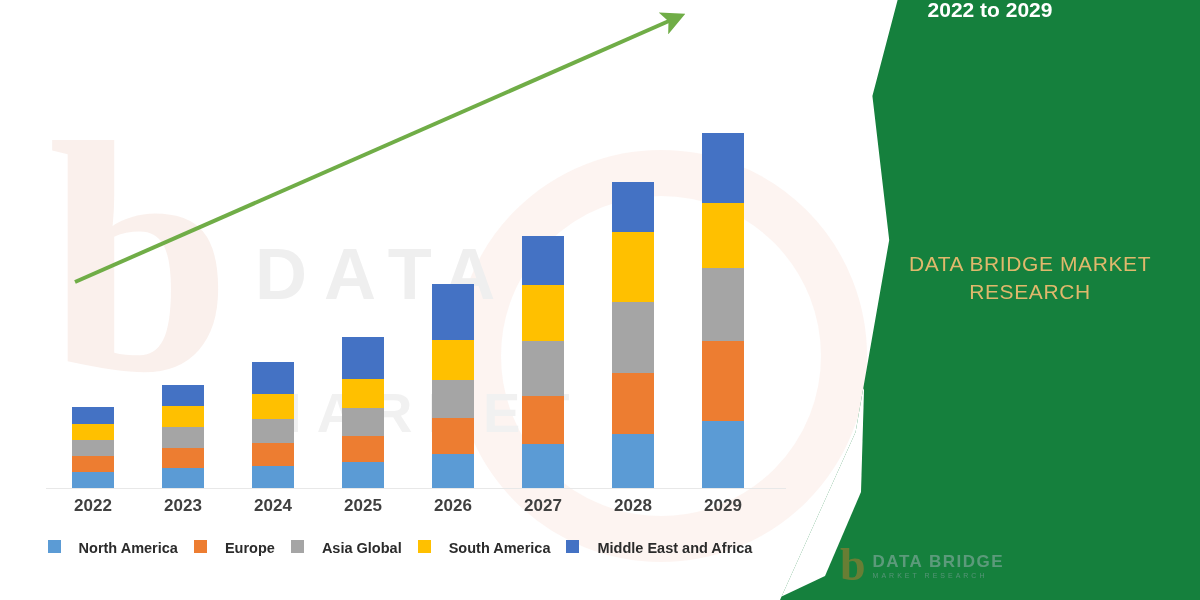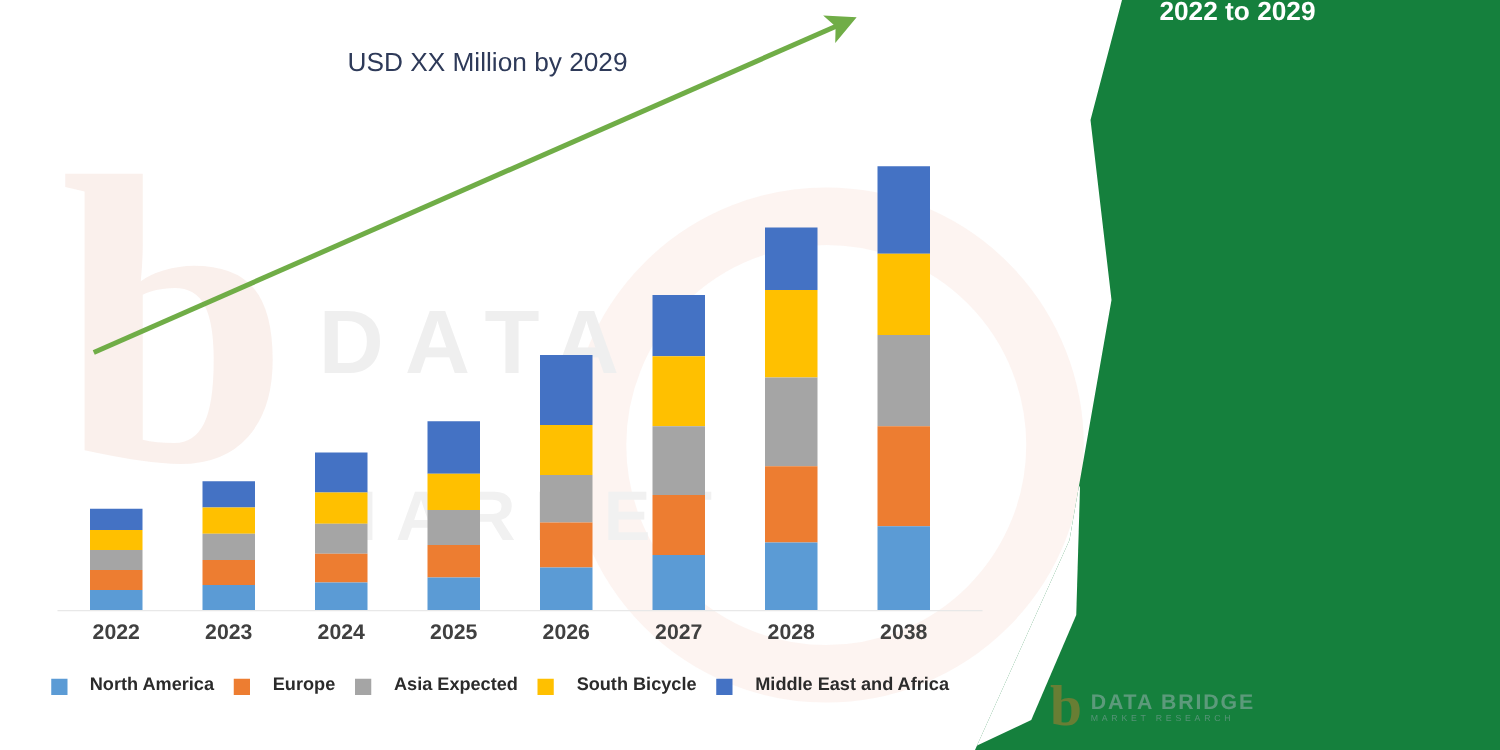--- a/index.html
+++ b/index.html
@@ -77,38 +77,37 @@
   .seg{width:100%;}
   .xlabels{position:absolute;left:0;top:496px;width:800px;height:30px;}
   .xlabel{
     position:absolute;width:80px;text-align:center;color:#404040;
     font-size:17px;font-weight:700;top:0;
   }
   .legend{
     position:absolute;left:0;top:540px;width:800px;
     display:flex;justify-content:center;align-items:center;gap:16px;
   }
-  .legend-item{display:flex;align-items:flex-end;gap:18px;}
+  .legend-item{display:flex;align-items:flex-start;gap:18px;}
   .legend-swatch{width:13px;height:13px;display:inline-block;}
   .legend-label{font-size:14.5px;color:#2b2b2b;font-weight:700;}
   .arrow{position:absolute;left:0;top:0;width:800px;height:500px;pointer-events:none;}
 </style>
 </head>
 <body>
 
 <div id="stage">
 
   <div class="wm wm-b">b</div>
   <div class="wm wm-circle"></div>
   <div class="wm wm-data">DATA</div>
   <div class="wm wm-market">MARKET</div>
 
   <div class="title">
     <br>
-    <span>USD XX Million by 2029</span>
   </div>
 
   <div id="chart">
     <div class="axis-line"></div>
     <div class="plot" id="plot">
         <div class="bar" style="left: 72px; height: 81px;">
           <div class="seg" style="background: rgb(68, 114, 196); height: 20.9877%;"></div>
           <div class="seg" style="background: rgb(255, 192, 0); height: 19.7531%;"></div>
           <div class="seg" style="background: rgb(165, 165, 165); height: 19.7531%;"></div>
           <div class="seg" style="background: rgb(237, 125, 49); height: 19.7531%;"></div>
@@ -173,52 +172,56 @@
         <line x1="75" y1="282" x2="678" y2="17" stroke="#70AD47" stroke-width="4" marker-end="url(#ah)"></line>
       </svg>
     <div class="xlabels" id="xlabels">
         <div class="xlabel" style="left: 53px;">2022</div>
         <div class="xlabel" style="left: 143px;">2023</div>
         <div class="xlabel" style="left: 233px;">2024</div>
         <div class="xlabel" style="left: 323px; text-align: center;">2025</div>
         <div class="xlabel" style="left: 413px;">2026</div>
         <div class="xlabel" style="left: 503px;">2027</div>
         <div class="xlabel" style="left: 593px;">2028</div>
-        <div class="xlabel" style="left: 683px;">2038</div>
+        <div class="xlabel" style="left: 683px;">2029</div>
       </div>
     <div class="legend" id="legend">
         <div class="legend-item">
           <span class="legend-swatch" style="background: rgb(91, 155, 213);"></span>
           <span class="legend-label">North America</span>
         </div>
         <div class="legend-item">
           <span class="legend-swatch" style="background: rgb(237, 125, 49);"></span>
           <span class="legend-label">Europe</span>
         </div>
         <div class="legend-item">
           <span class="legend-swatch" style="background: rgb(165, 165, 165);"></span>
-          <span class="legend-label">Asia Expected</span>
+          <span class="legend-label">Asia Global</span>
         </div>
         <div class="legend-item">
           <span class="legend-swatch" style="background: rgb(255, 192, 0);"></span>
-          <span class="legend-label">South Bicycle</span>
+          <span class="legend-label">South America</span>
         </div>
         <div class="legend-item">
           <span class="legend-swatch" style="background: rgb(68, 114, 196);"></span>
           <span class="legend-label">Middle East and Africa</span>
         </div>
       </div>
   </div>
 
   <div class="purple">
     <div class="purple-drop"></div>
     <div class="range-label">2022 to 2029</div>
 
   </div>
 
+  <div class="brand">
+    <span>DATA BRIDGE MARKET</span><br>
+    <span>RESEARCH</span>
+  </div>
 
   <div class="footer-logo">
     <span class="fl-b">b</span>
     <span>
       <span class="fl-txt">DATA BRIDGE</span>
       <span class="fl-sub">MARKET RESEARCH</span>
     </span>
   </div>
 
 </div>

